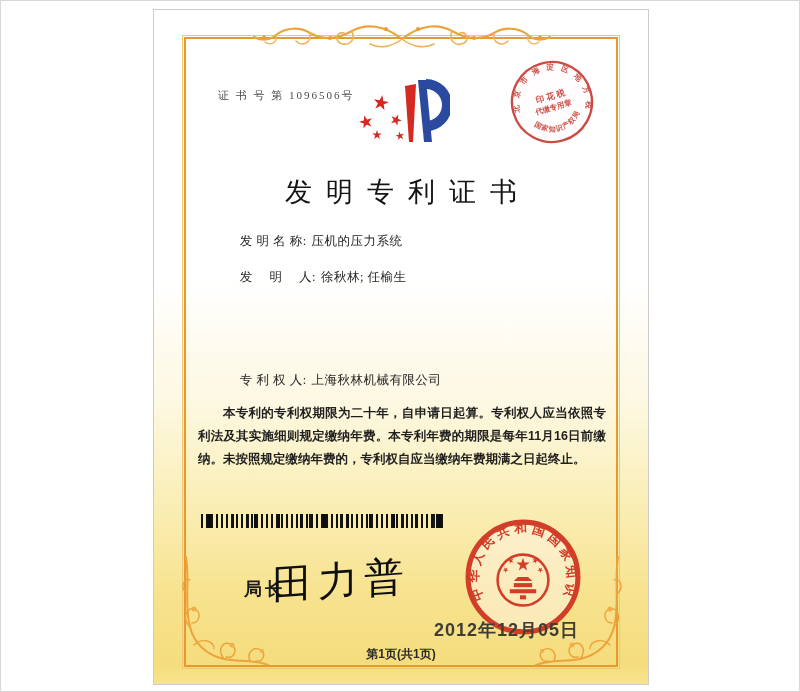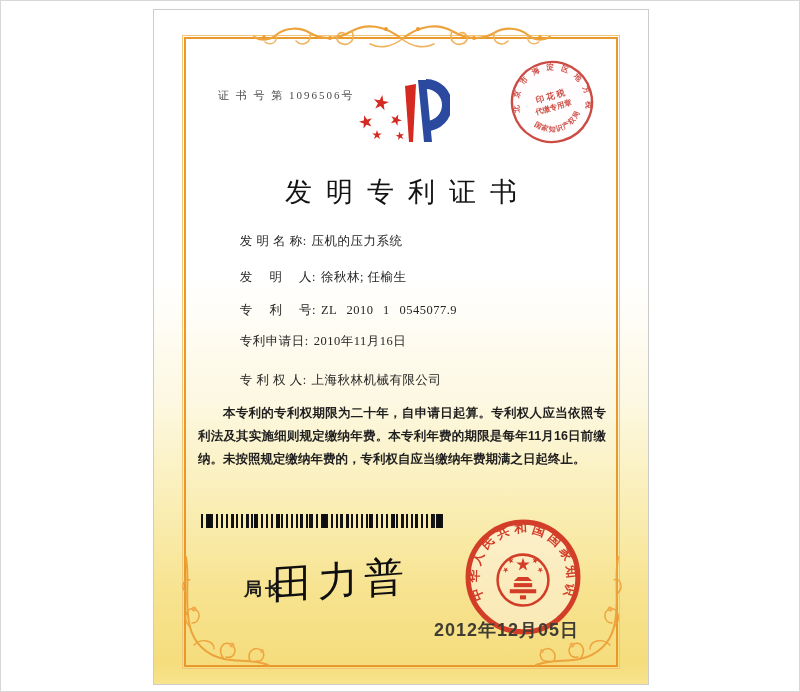--- a/index.html
+++ b/index.html
@@ -150,26 +150,20 @@
       </text>
     </svg>
 
     <div class="title">发明专利证书</div>
 
     <div class="field-row row-0">
       <span class="label">发 明 名 称:</span><span class="value">压机的压力系统</span>
     </div>
     <div class="field-row row-1">
       <span class="label">发　 明　 人:</span><span class="value">徐秋林; 任榆生</span>
-    </div>
-    <div class="field-row row-2">
-      <span class="label">专　 利　 号:</span><span class="value value-spread">ZL 2010 1 0545077.9</span>
-    </div>
-    <div class="field-row row-3">
-      <span class="label">专利申请日:</span><span class="value">2010年11月16日</span>
     </div>
     <div class="field-row row-4">
       <span class="label">专 利 权 人:</span><span class="value">上海秋林机械有限公司</span>
     </div>
 
     <div class="paragraphs">
       <p>本专利的专利权期限为二十年，自申请日起算。专利权人应当依照专利法及其实施细则规定缴纳年费。本专利年费的期限是每年11月16日前缴纳。未按照规定缴纳年费的，专利权自应当缴纳年费期满之日起终止。</p>
     </div>
 
     <div class="barcode"></div>
@@ -196,15 +190,16 @@
         </g>
         <polygon points="50,63 68,63 64,59 54,59" fill="#d0301f"></polygon>
         <rect x="50" y="65" width="18" height="4" fill="#d0301f"></rect>
         <rect x="46" y="71" width="26" height="4" fill="#d0301f"></rect>
         <rect x="56" y="77" width="6" height="4" fill="#d0301f"></rect>
       </g>
     </svg>
 
     <div class="issue-date">2012年12月05日</div>
 
+    <div class="page-footer">第1页(共1页)</div>
 
   </div>
 </div>
 
 </body></html>

